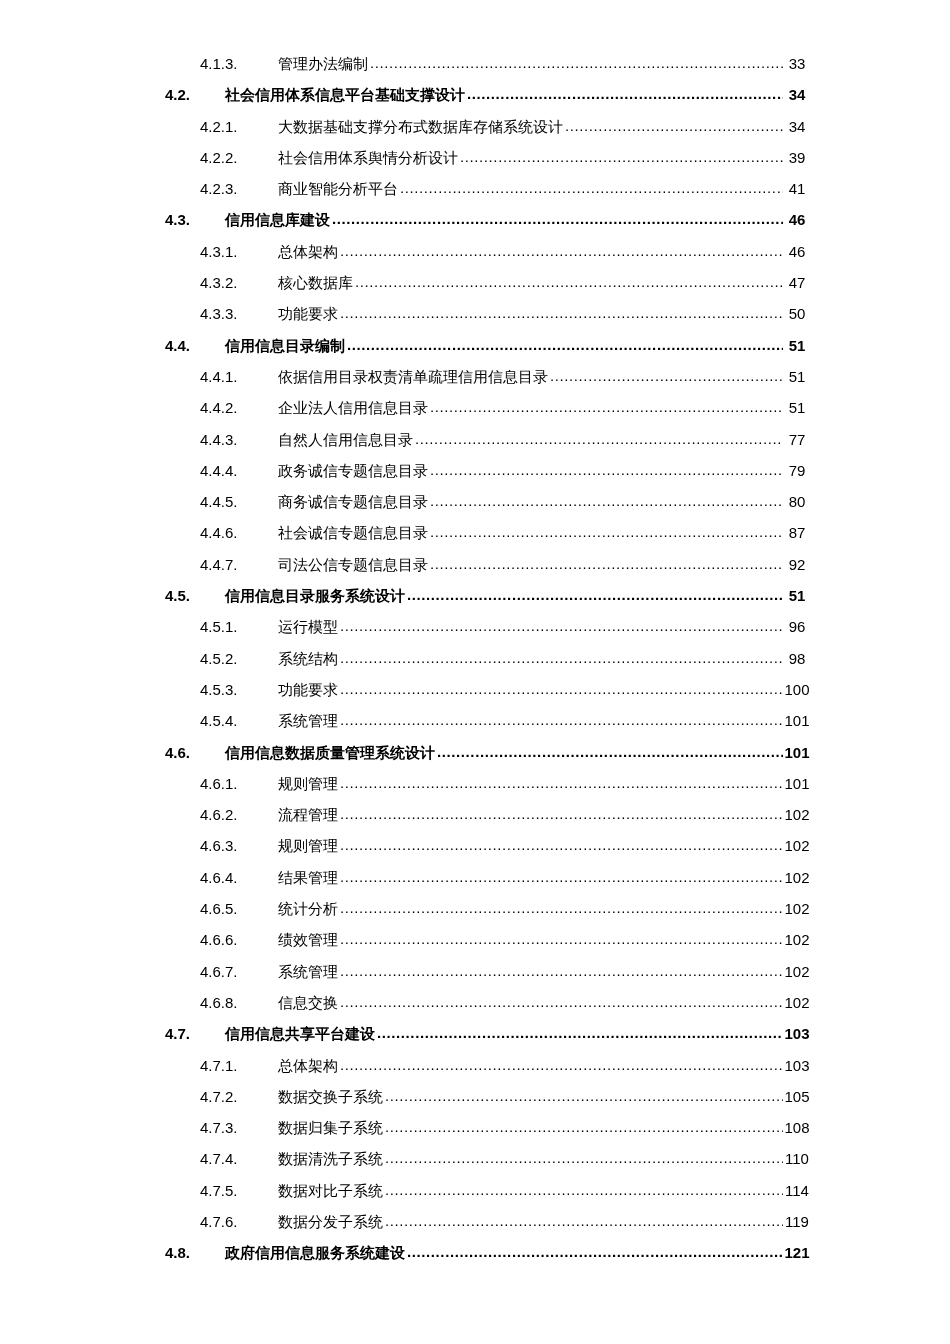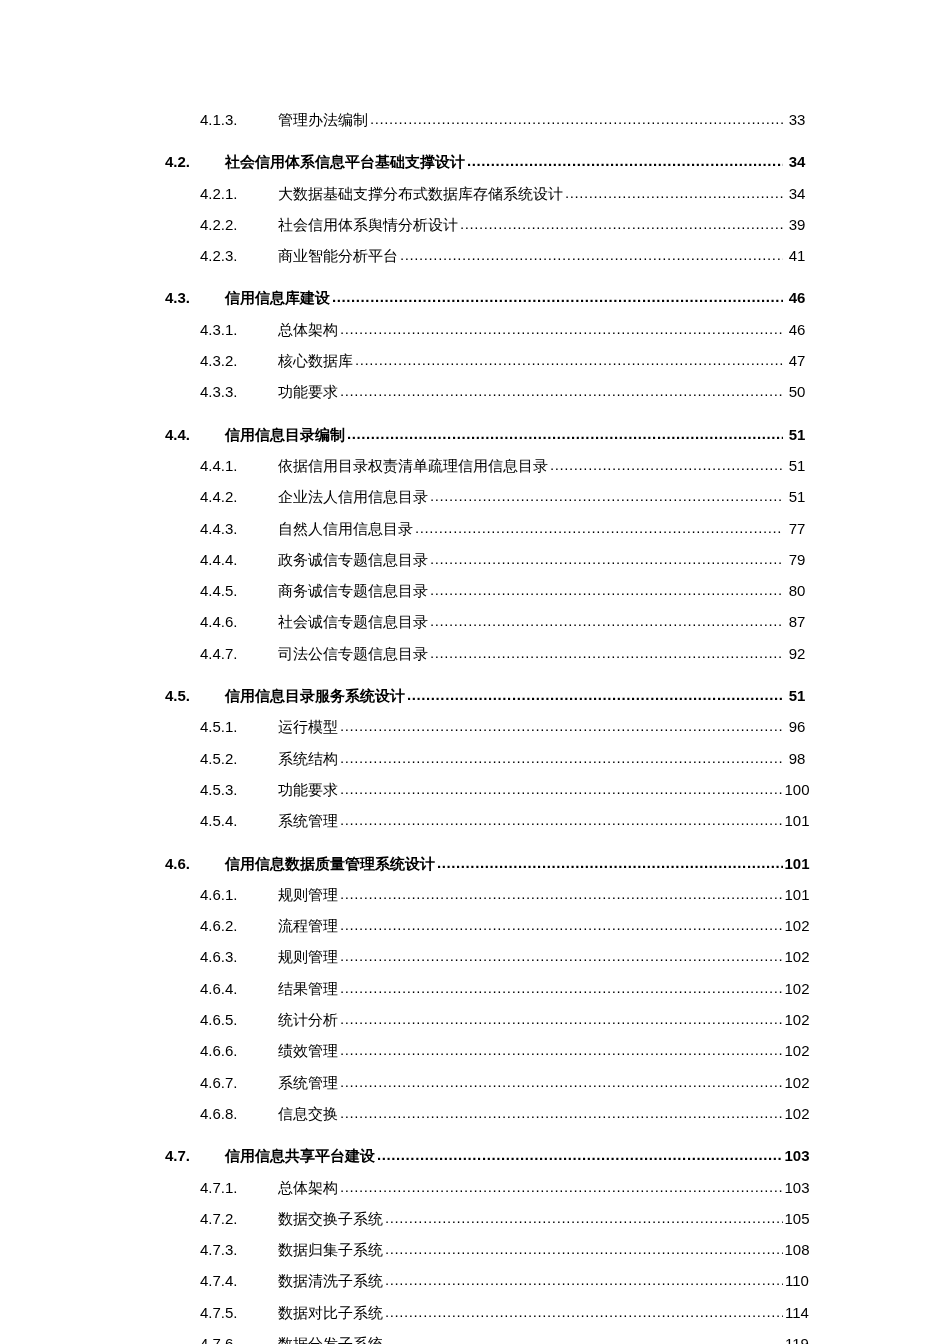--- a/index.html
+++ b/index.html
@@ -12,21 +12,21 @@
     height: 1344px;
     font-family: "Liberation Sans", sans-serif;
     color: #000000;
     overflow: hidden;
   }
   .page {
     position: relative;
     width: 950px;
     height: 1344px;
     box-sizing: border-box;
-    padding: 112px 140px 0 140px;
+    padding: 56px 140px 0 140px;
     background: #ffffff;
   }
   .toc {
     width: 670px;
   }
   .toc-row {
     display: flex;
     align-items: baseline;
     font-size: 15px;
     line-height: 1.0;
@@ -54,21 +54,20 @@
   .toc-row .page-no {
     flex: 0 0 auto;
     text-align: center;
     min-width: 26px;
   }
 
   
   .lvl2 {
     font-weight: bold;
     padding-left: 25px;
-    margin-top: 11px;
   }
   .lvl2 .num {
     width: 60px;
   }
   
   .lvl3 {
     font-weight: normal;
     padding-left: 60px;
   }
   .lvl3 .num {

